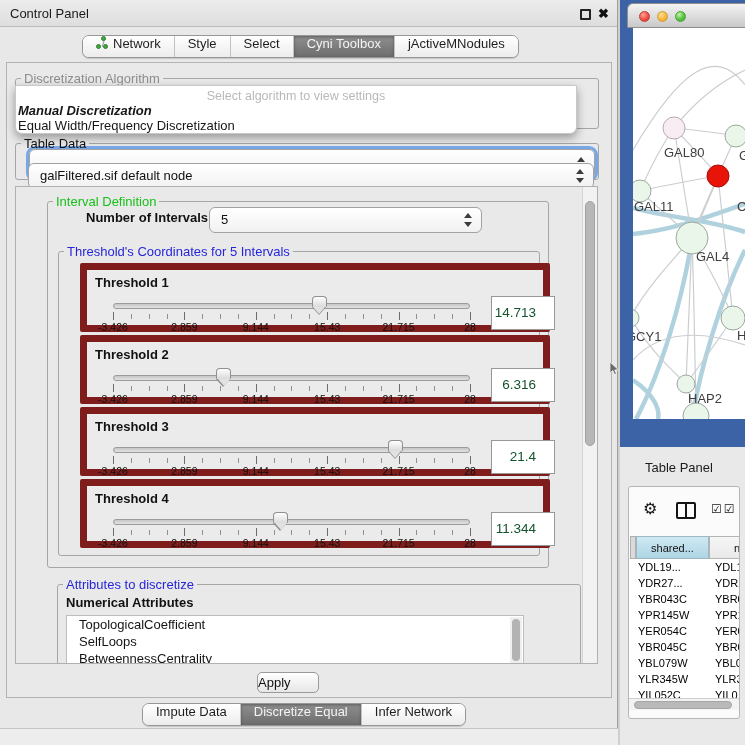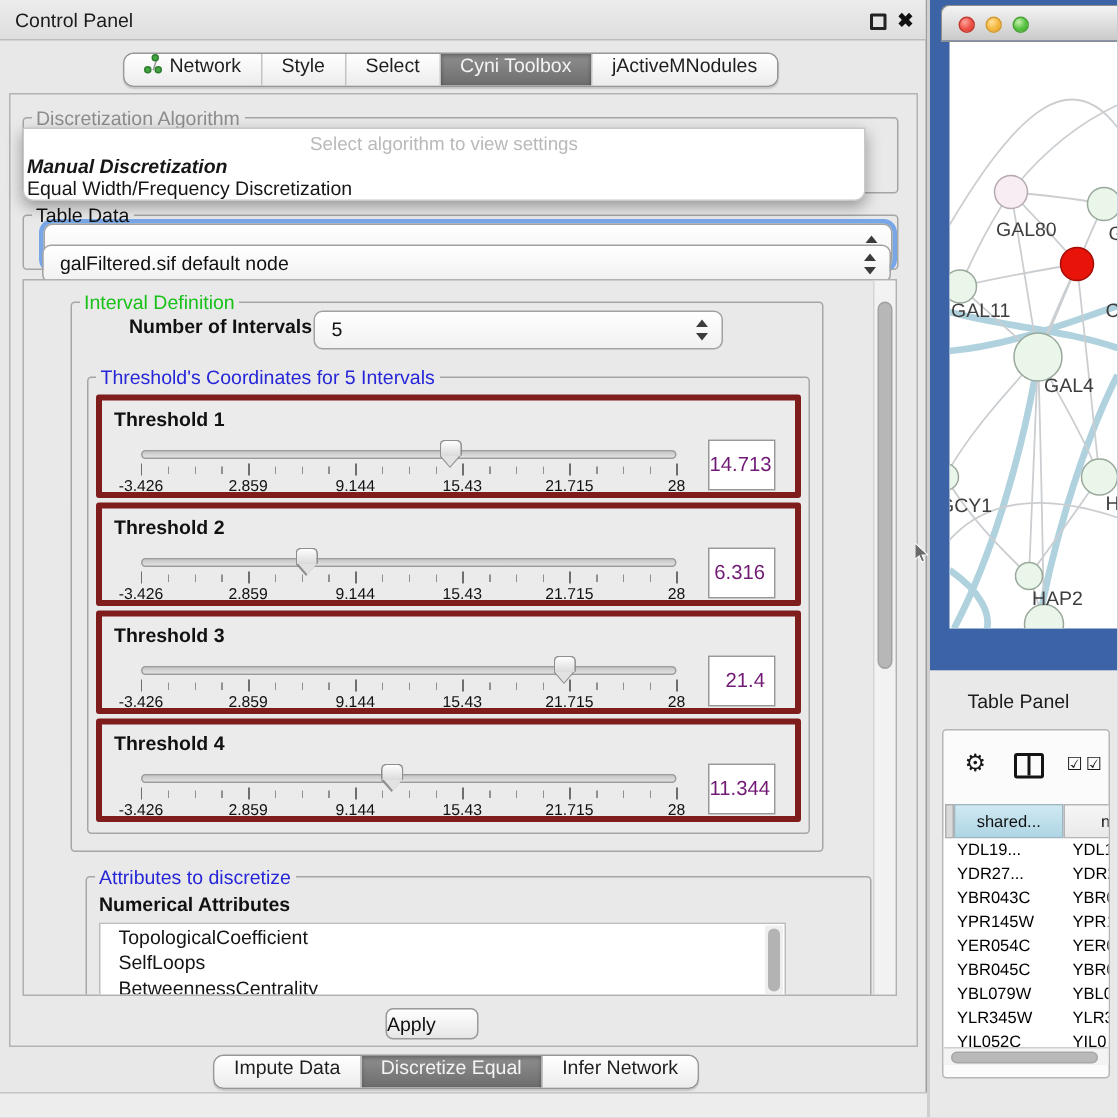--- a/index.html
+++ b/index.html
@@ -60,31 +60,31 @@
   #scrollpane { position:absolute; left:8px; top:123px; width:583px; height:478px; border:1px solid #b0b0b0; background:#e9e9e9; overflow:hidden; }
   #sp-scrollbar { position:absolute; right:0; top:0; width:15px; height:100%; background:#f2f2f2; border-left:1px solid #d5d5d5; }
   #sp-thumb { position:absolute; left:2px; top:14px; width:10px; height:245px; border-radius:5px; background:#b7b7b7; border:1px solid #a2a2a2; }
 
   #interval-group { left:31px; top:7px; width:502px; height:374px; }
   #num-label { position:absolute; left:70px; top:23px; font-size:13px; font-weight:bold; color:#111; }
   #num-combo { left:193px; top:20px; width:273px; height:26px; }
   #thr-group { left:42px; top:57px; width:482px; height:312px; }
   #thresholds { position:absolute; left:48px; top:76px; width:470px; }
 
-  .th-panel { position:relative; width:470px; height:69px; margin-bottom:3px; background:#ebebeb; border:4px solid #7f1d1d; border-radius:2px; }
+  .th-panel { position:relative; width:470px; height:69px; margin-bottom:3px; background:#ebebeb; border:7px solid #7f1d1d; border-radius:2px;margin-left:16px; }
   .th-label { position:absolute; left:8px; top:5px; font-size:13px; font-weight:bold; color:#111; }
   .track { position:absolute; left:26px; top:33px; width:357px; height:6px; border:1px solid #9b9b9b; border-radius:3px; background:linear-gradient(#c6c6c6,#e2e2e2); }
   .ticks-minor { position:absolute; left:26px; top:44px; width:358px; height:5px; background:repeating-linear-gradient(to right,#909090 0 1px,transparent 1px 17.85px); }
   .ticks-major { position:absolute; left:26px; top:42px; width:358px; height:8px; background:repeating-linear-gradient(to right,#6e6e6e 0 1px,transparent 1px 71.4px); }
   .tick-labels { position:absolute; left:26px; top:51px; width:357px; height:12px; }
   .tick-labels span { position:absolute; transform:translateX(-50%); font-size:10.5px; color:#111; white-space:nowrap; }
   .thumb { position:absolute; top:26px; width:15px; height:11px; background:linear-gradient(#fefefe,#dadada); border:1px solid #8f8f8f; border-bottom:none; border-radius:4px 4px 1px 1px; z-index:2; }
   .thumb::before { content:''; position:absolute; top:10px; left:-1px; border-left:7.5px solid transparent; border-right:7.5px solid transparent; border-top:8px solid #8f8f8f; }
   .thumb::after { content:''; position:absolute; top:10px; left:0.5px; border-left:6.5px solid transparent; border-right:6.5px solid transparent; border-top:7px solid #e2e2e2; }
-  .th-value { position:absolute; left:404px; top:26px; width:45px; height:34px; background:#fff; border:1px solid #989898; font-size:13.5px; color:#701a75; text-align:right; padding-right:6px; line-height:32px; }
+  .th-value { position:absolute; left:404px; top:26px; width:64px; height:34px; background:#fff; border:1px solid #989898; font-size:13.5px; color:#14532d; text-align:right; padding-right:18px; line-height:32px; }
 
   #attrs-group { left:41px; top:390px; width:524px; height:100px; }
   #attrs-subtitle { position:absolute; left:50px; top:408px; font-size:13px; font-weight:bold; color:#111; }
   #attr-list { position:absolute; left:50px; top:428px; width:458px; height:49px; background:#fff; border:1px solid #bdbdbd; overflow:hidden; }
   .attr-item { padding-left:12px; font-size:13px; line-height:17px; color:#141414; white-space:nowrap; }
   #attr-scrollbar { position:absolute; right:1px; top:1px; width:12px; height:47px; background:#efefef; }
   #attr-thumb { position:absolute; left:2px; top:2px; width:8px; height:42px; border-radius:4px; background:#b3b3b3; }
 
   #apply-btn { position:absolute; left:250px; top:609px; width:62px; height:21px; background:linear-gradient(#ffffff,#e6e6e6); border:1px solid #9a9a9a; border-radius:5px; font-size:13px; color:#111; text-align:left; line-height:19px; font-family:"Liberation Sans",sans-serif; }
 

